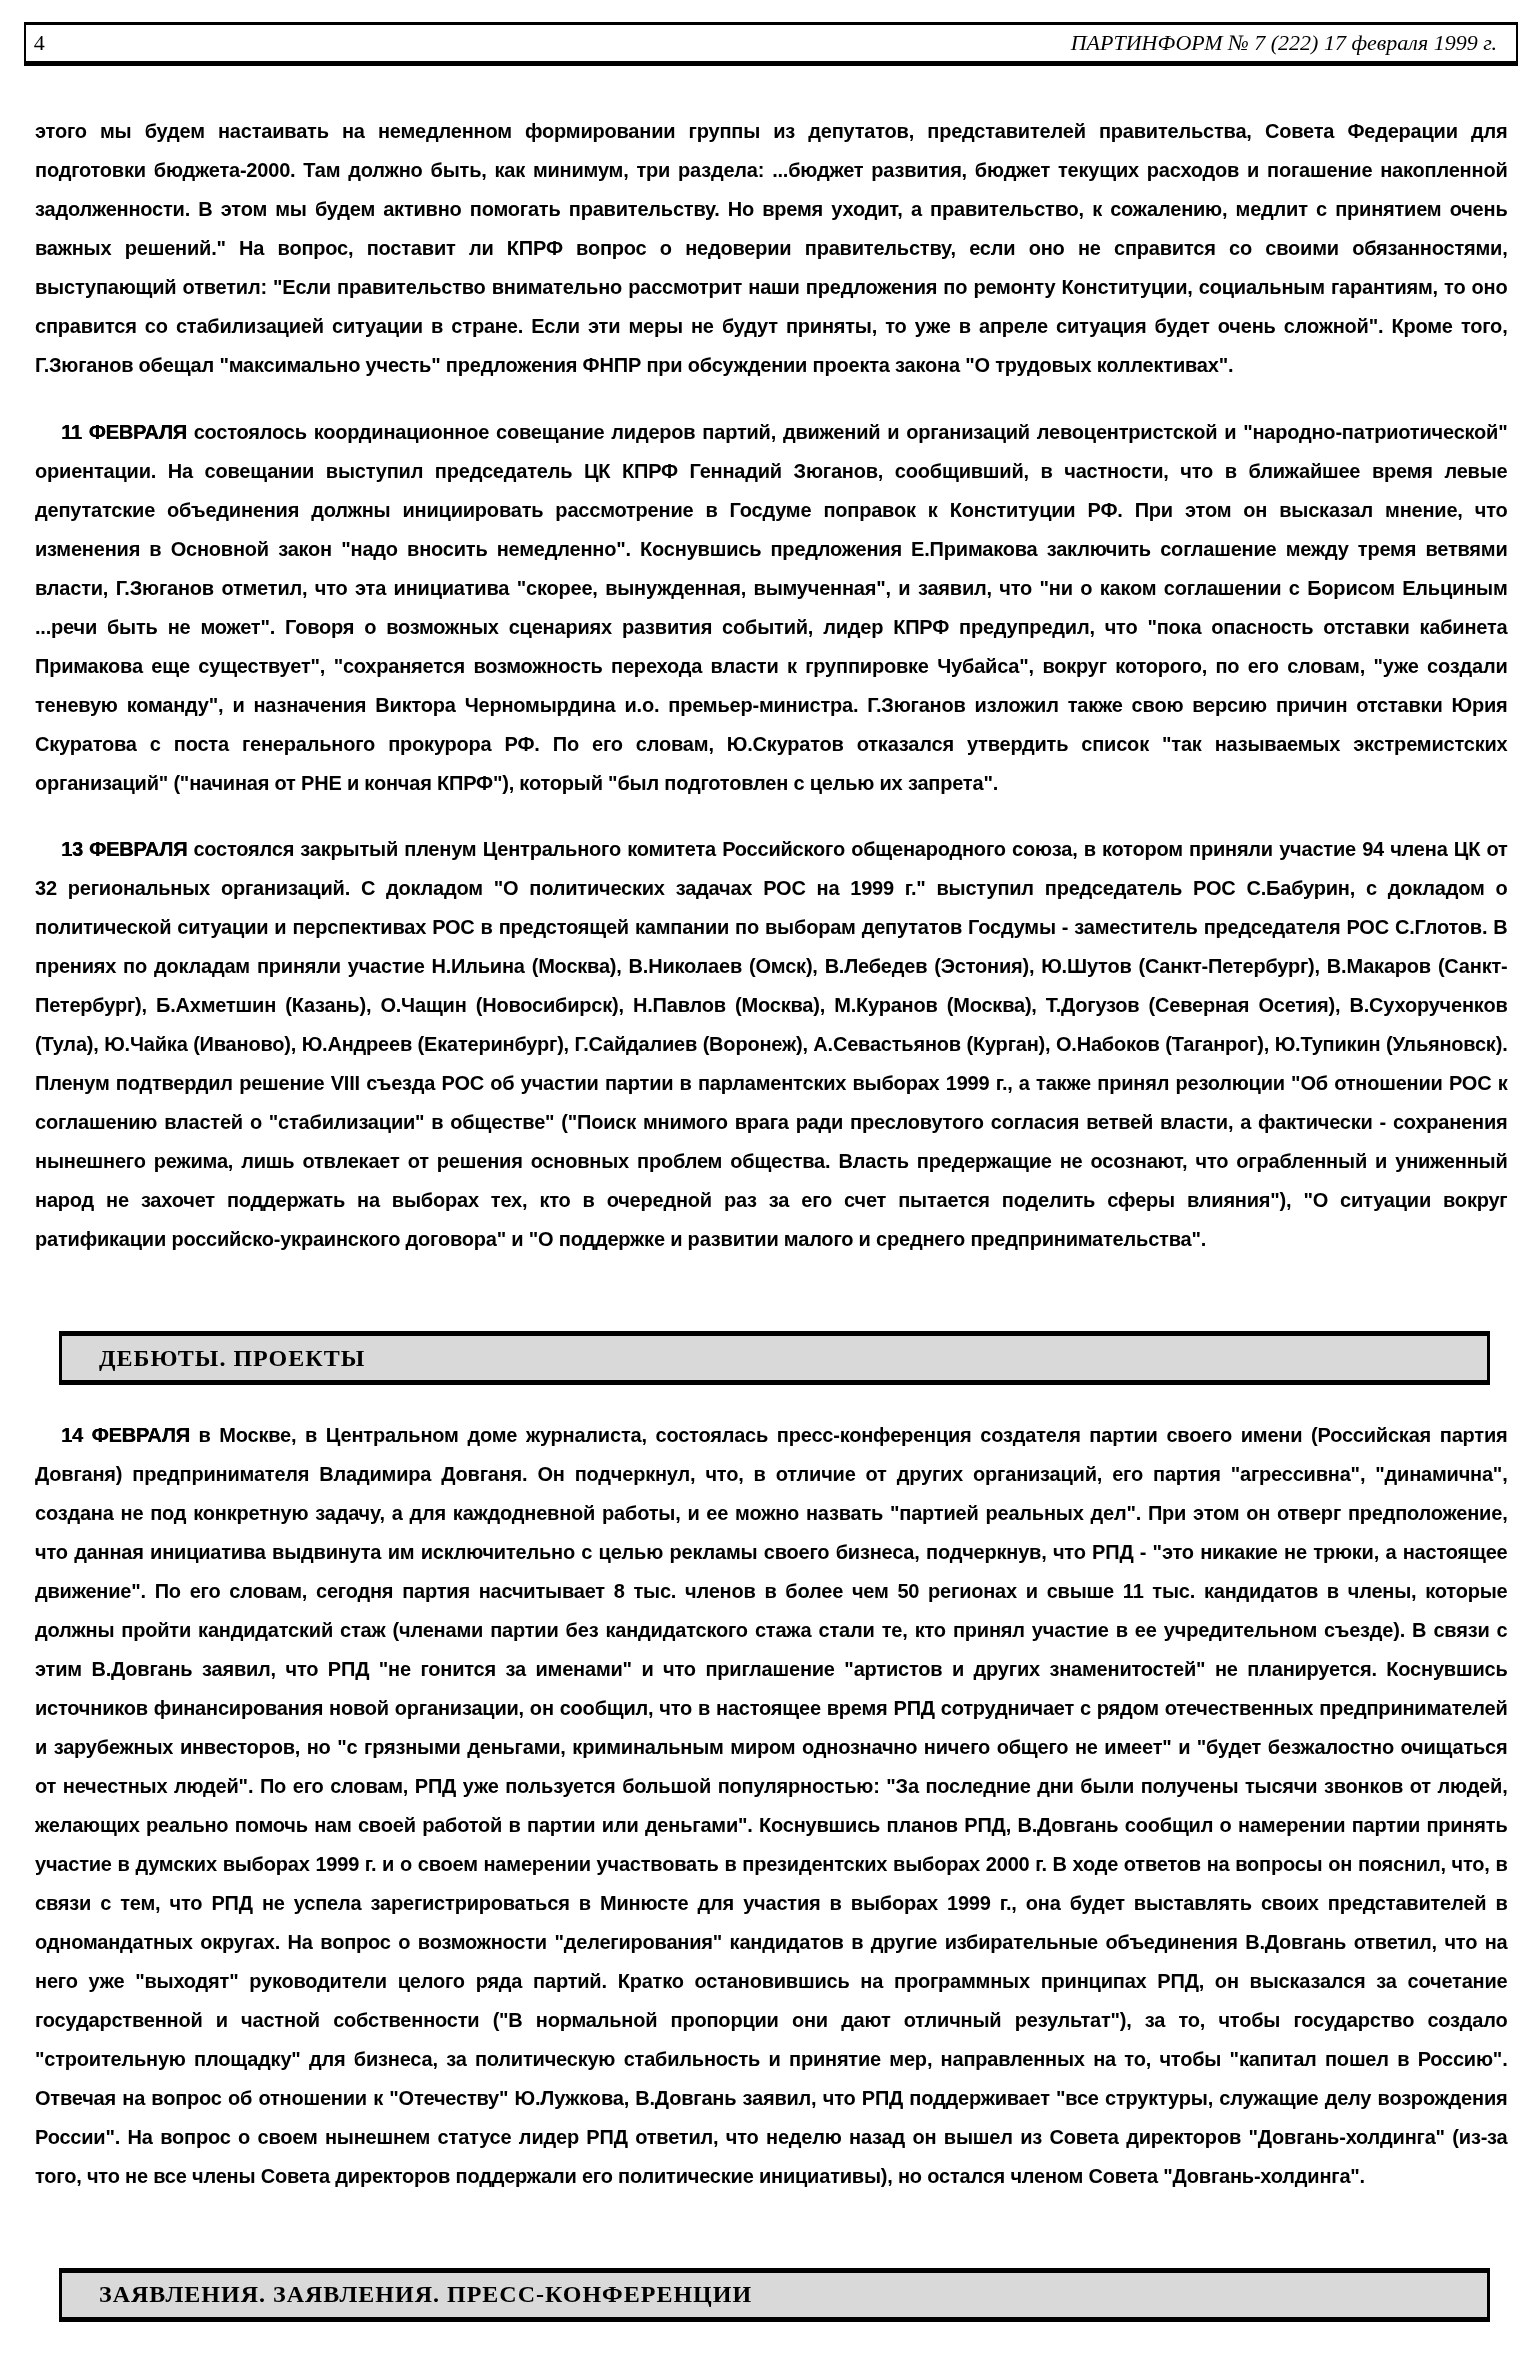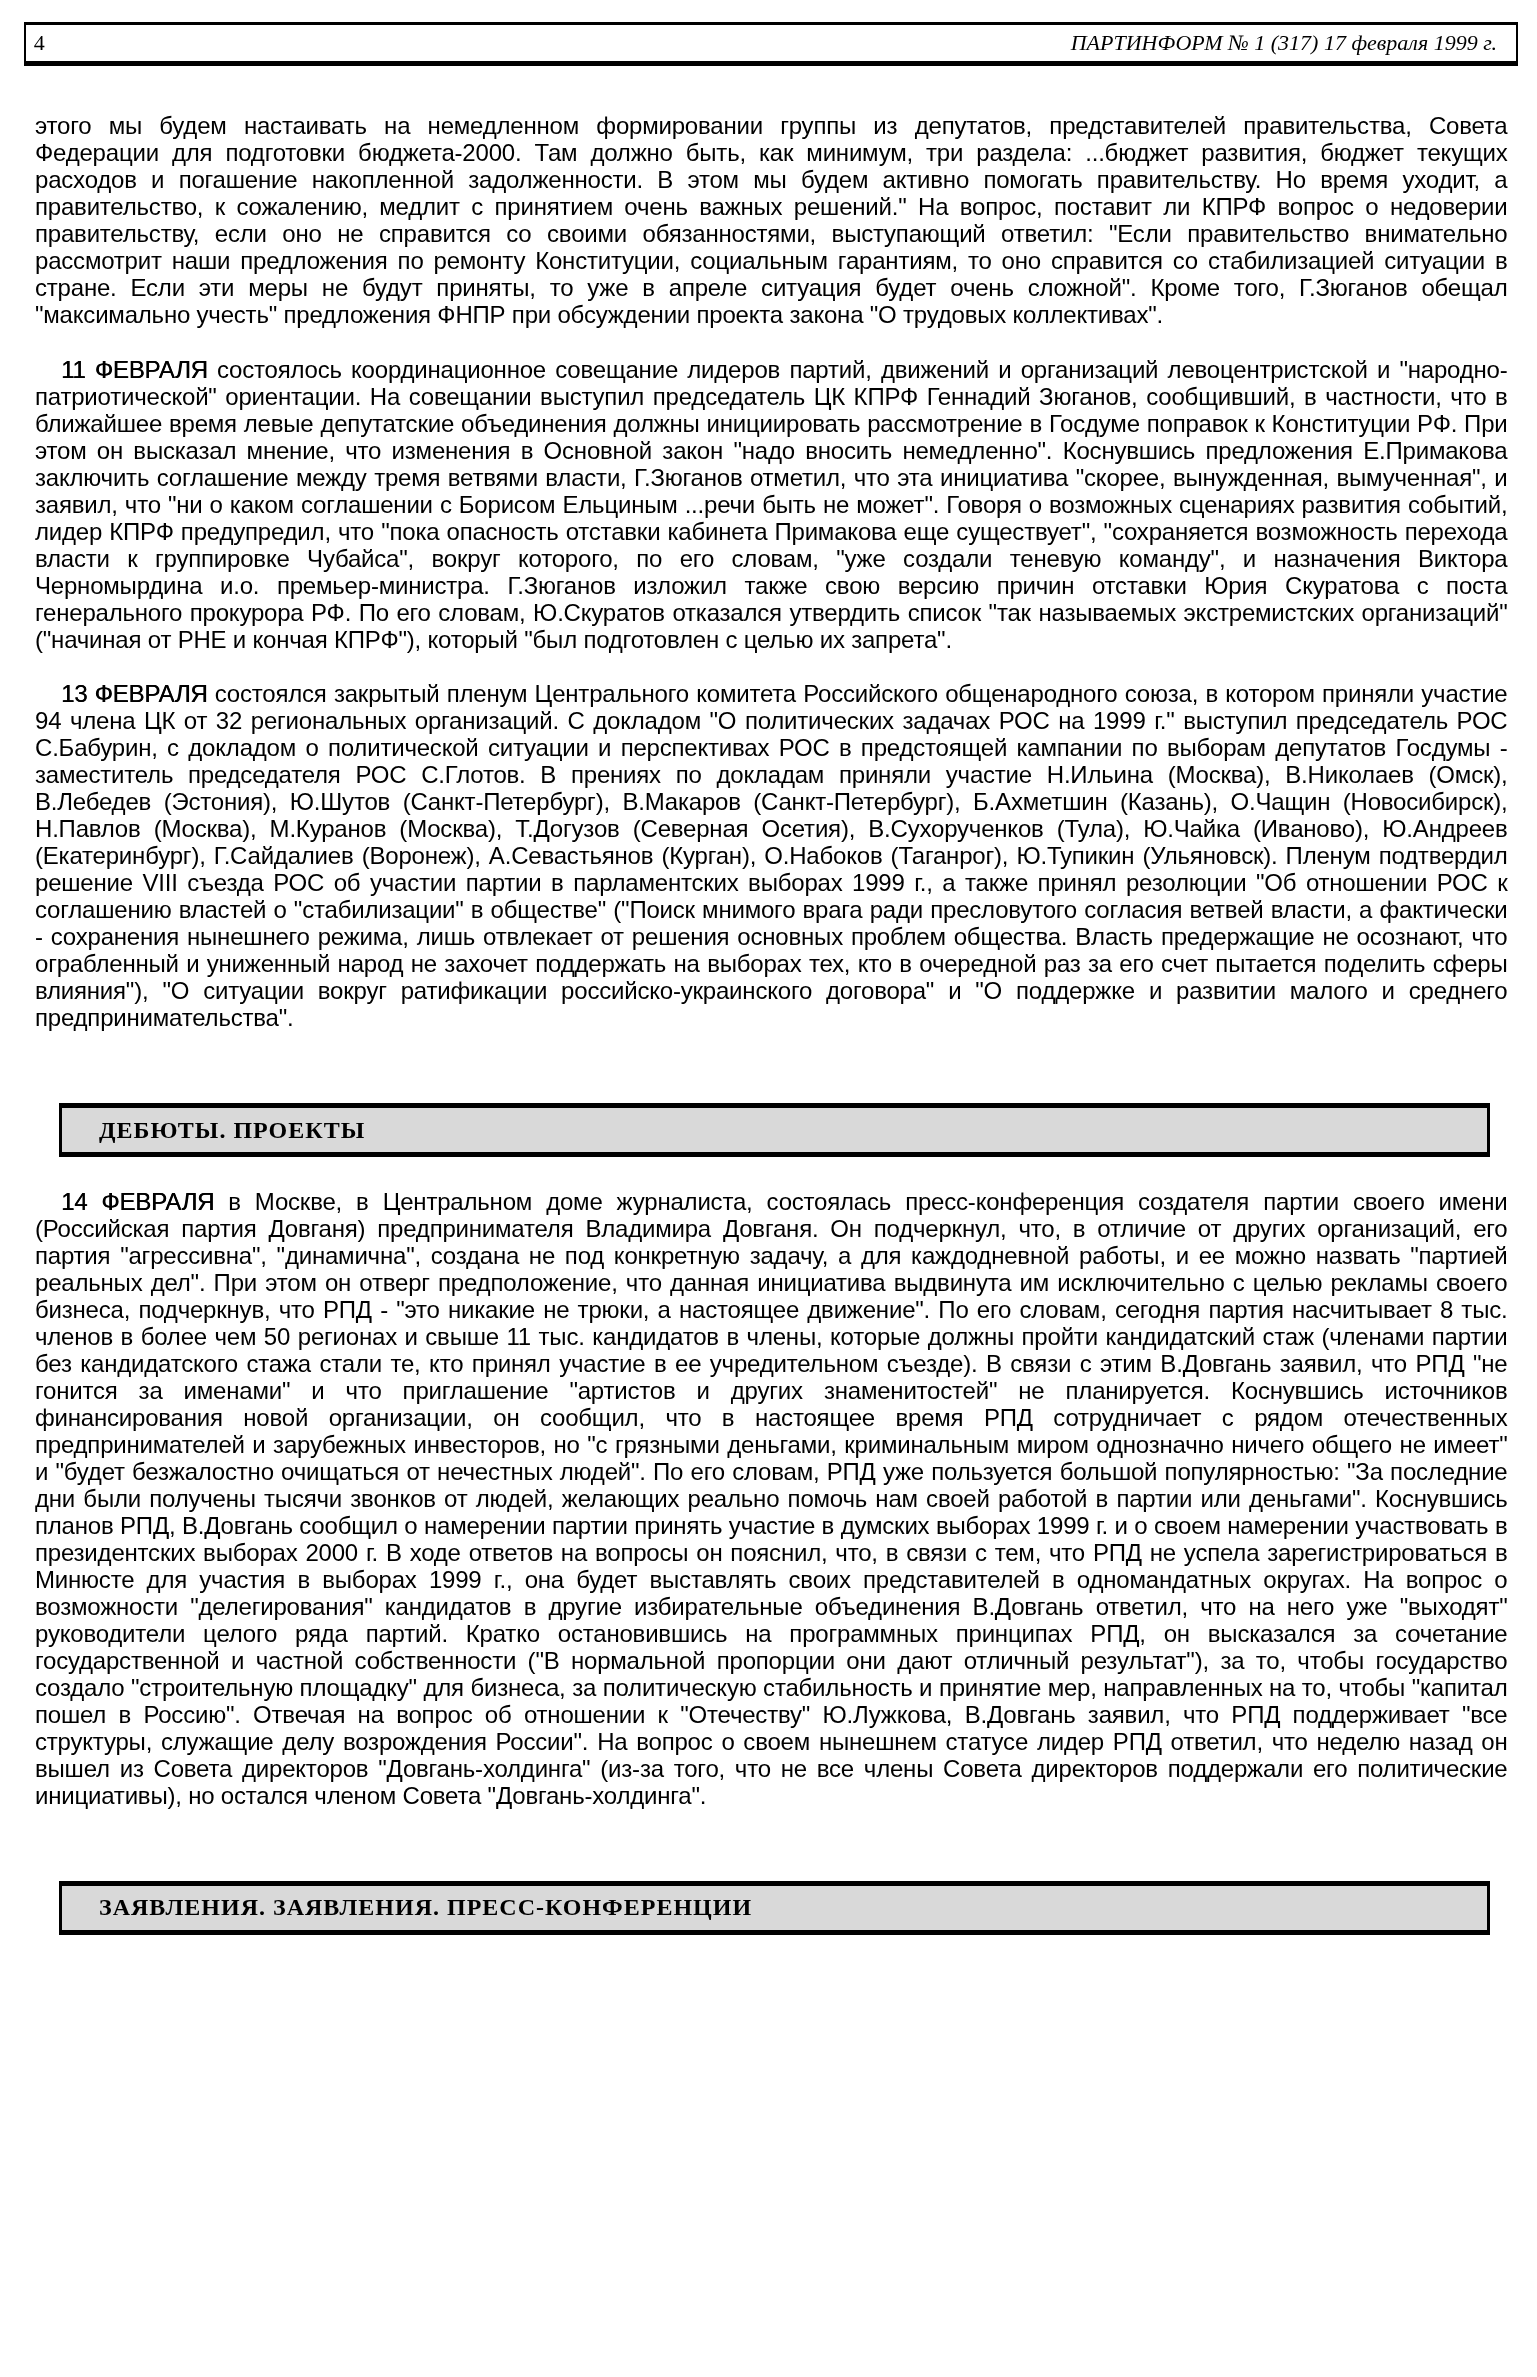--- a/index.html
+++ b/index.html
@@ -29,23 +29,23 @@
     justify-content: space-between;
     padding: 0 19px 0 7.7px;
     font-family: "Liberation Serif", serif;
     font-size: 22px;
   }
   .pagenum { font-style: normal; }
   .issue   { font-style: italic; }
   
   .bodytext { margin: 46px 29.5px 0 35px; }
   .para {
-    font-size: 24px;
-    line-height: 27px;
-    font-weight: normal;
+    font-size: 20px;
+    line-height: 39px;
+    font-weight: bold;
     letter-spacing: -0.2px;
     text-align: justify;
     text-indent: 26px;
     margin: 0 0 27.5px 0;
   }
   .para.noindent { text-indent: 0; }
   .date { text-shadow: 0.4px 0 0 #000; }
   
   .section {
     margin: 72px 18px 31px 24px;
@@ -68,21 +68,21 @@
     letter-spacing: -0.2px;
   }
 </style>
 </head>
 <body style="--page-bg: #ffffff; --text-color: #000000; --section-bg: #d9d9d9;">
 
 <div class="page">
 
   <div class="header">
     <span class="pagenum">4</span>
-    <span class="issue">ПАРТИНФОРМ № 1 (317) 17 февраля 1999 г.</span>
+    <span class="issue">ПАРТИНФОРМ № 7 (222) 17 февраля 1999 г.</span>
   </div>
 
   <div class="bodytext">
 
     <p class="para noindent">этого мы будем настаивать на немедленном формировании группы из депутатов, представителей правительства, Совета Федерации для подготовки бюджета-2000. Там должно быть, как минимум, три раздела: ...бюджет развития, бюджет текущих расходов и погашение накопленной задолженности. В этом мы будем активно помогать правительству. Но время уходит, а правительство, к сожалению, медлит с принятием очень важных решений." На вопрос, поставит ли КПРФ вопрос о недоверии правительству, если оно не справится со своими обязанностями, выступающий ответил: "Если правительство внимательно рассмотрит наши предложения по ремонту Конституции, социальным гарантиям, то оно справится со стабилизацией ситуации в стране. Если эти меры не будут приняты, то уже в апреле ситуация будет очень сложной". Кроме того, Г.Зюганов обещал "максимально учесть" предложения ФНПР при обсуждении проекта закона "О трудовых коллективах".</p>
 
     <p class="para"><span class="date">11 ФЕВРАЛЯ</span><span> состоялось координационное совещание лидеров партий, движений и организаций левоцентристской и "народно-патриотической" ориентации. На совещании выступил председатель ЦК КПРФ Геннадий Зюганов, сообщивший, в частности, что в ближайшее время левые депутатские объединения должны инициировать рассмотрение в Госдуме поправок к Конституции РФ. При этом он высказал мнение, что изменения в Основной закон "надо вносить немедленно". Коснувшись предложения Е.Примакова заключить соглашение между тремя ветвями власти, Г.Зюганов отметил, что эта инициатива "скорее, вынужденная, вымученная", и заявил, что "ни о каком соглашении с Борисом Ельциным ...речи быть не может". Говоря о возможных сценариях развития событий, лидер КПРФ предупредил, что "пока опасность отставки кабинета Примакова еще существует", "сохраняется возможность перехода власти к группировке Чубайса", вокруг которого, по его словам, "уже создали теневую команду", и назначения Виктора Черномырдина и.о. премьер-министра. Г.Зюганов изложил также свою версию причин отставки Юрия Скуратова с поста генерального прокурора РФ. По его словам, Ю.Скуратов отказался утвердить список "так называемых экстремистских организаций" ("начиная от РНЕ и кончая КПРФ"), который "был подготовлен с целью их запрета".</span></p>
 
     <p class="para"><span class="date">13 ФЕВРАЛЯ</span><span> состоялся закрытый пленум Центрального комитета Российского общенародного союза, в котором приняли участие 94 члена ЦК от 32 региональных организаций. С докладом "О политических задачах РОС на 1999 г." выступил председатель РОС С.Бабурин, с докладом о политической ситуации и перспективах РОС в предстоящей кампании по выборам депутатов Госдумы - заместитель председателя РОС С.Глотов. В прениях по докладам приняли участие Н.Ильина (Москва), В.Николаев (Омск), В.Лебедев (Эстония), Ю.Шутов (Санкт-Петербург), В.Макаров (Санкт-Петербург), Б.Ахметшин (Казань), О.Чащин (Новосибирск), Н.Павлов (Москва), М.Куранов (Москва), Т.Догузов (Северная Осетия), В.Сухорученков (Тула), Ю.Чайка (Иваново), Ю.Андреев (Екатеринбург), Г.Сайдалиев (Воронеж), А.Севастьянов (Курган), О.Набоков (Таганрог), Ю.Тупикин (Ульяновск). Пленум подтвердил решение VIII съезда РОС об участии партии в парламентских выборах 1999 г., а также принял резолюции "Об отношении РОС к соглашению властей о "стабилизации" в обществе" ("Поиск мнимого врага ради пресловутого согласия ветвей власти, а фактически - сохранения нынешнего режима, лишь отвлекает от решения основных проблем общества. Власть предержащие не осознают, что ограбленный и униженный народ не захочет поддержать на выборах тех, кто в очередной раз за его счет пытается поделить сферы влияния"), "О ситуации вокруг ратификации российско-украинского договора" и "О поддержке и развитии малого и среднего предпринимательства".</span></p>
 

